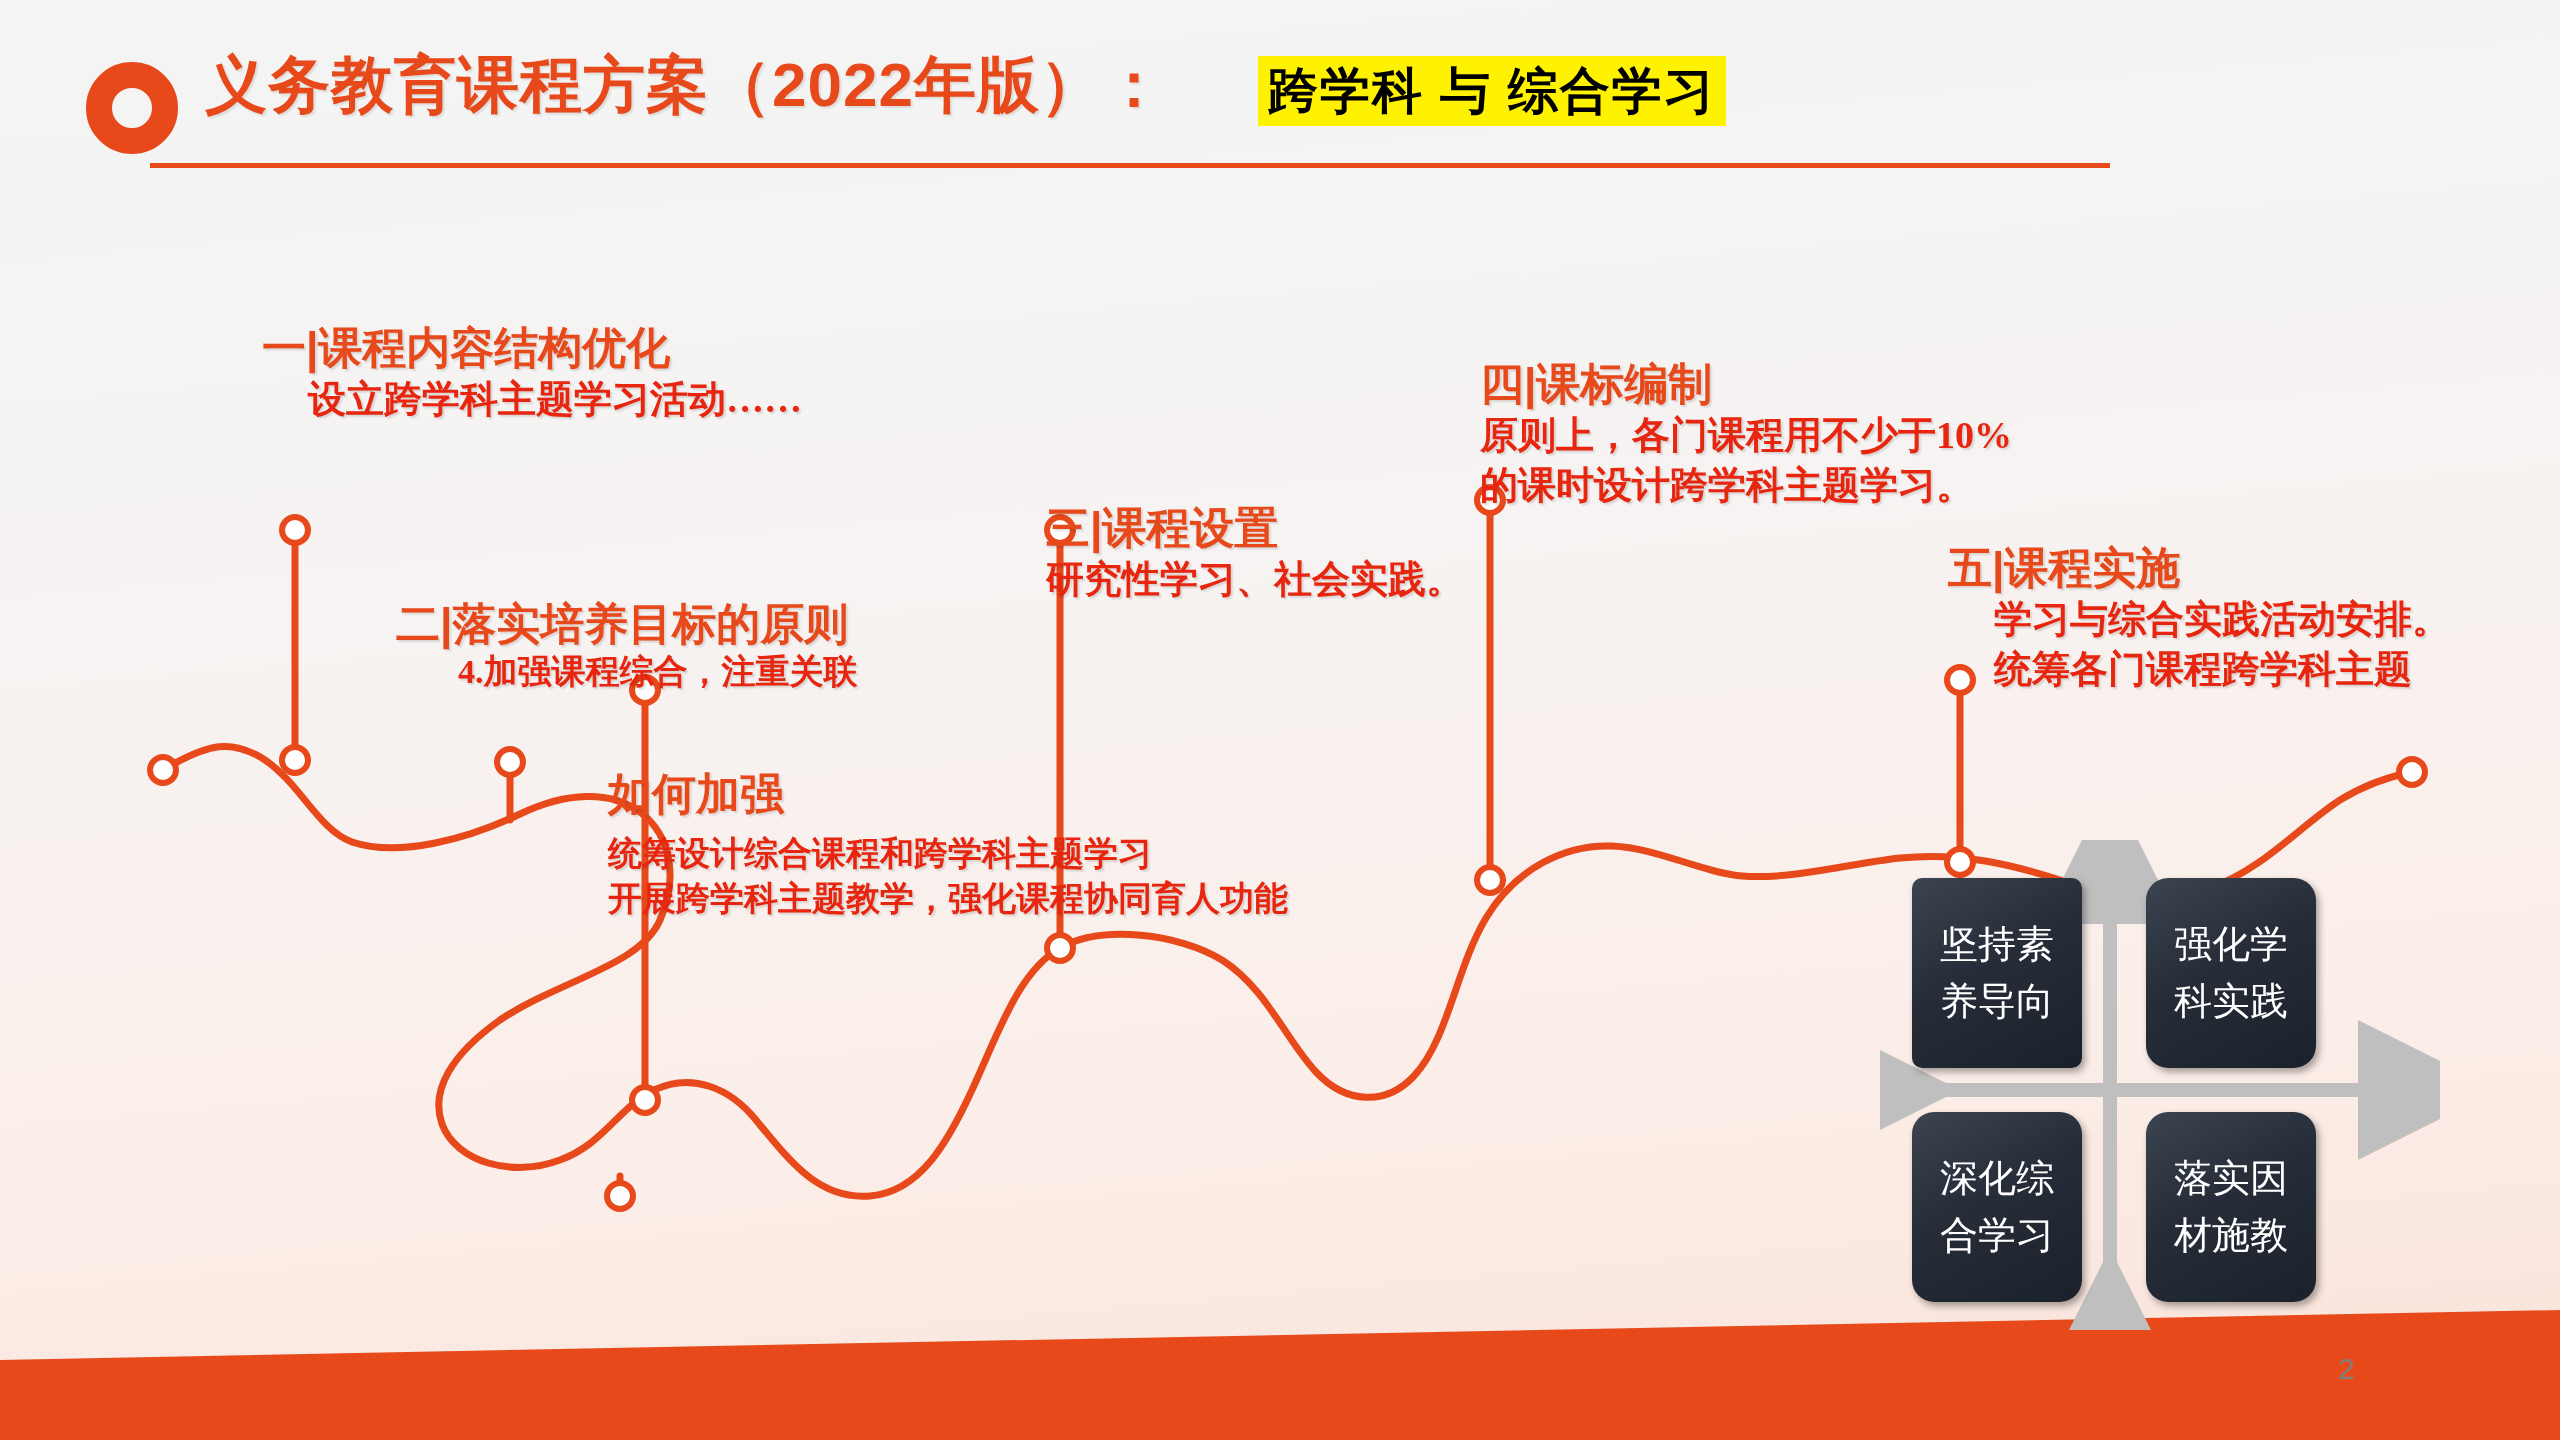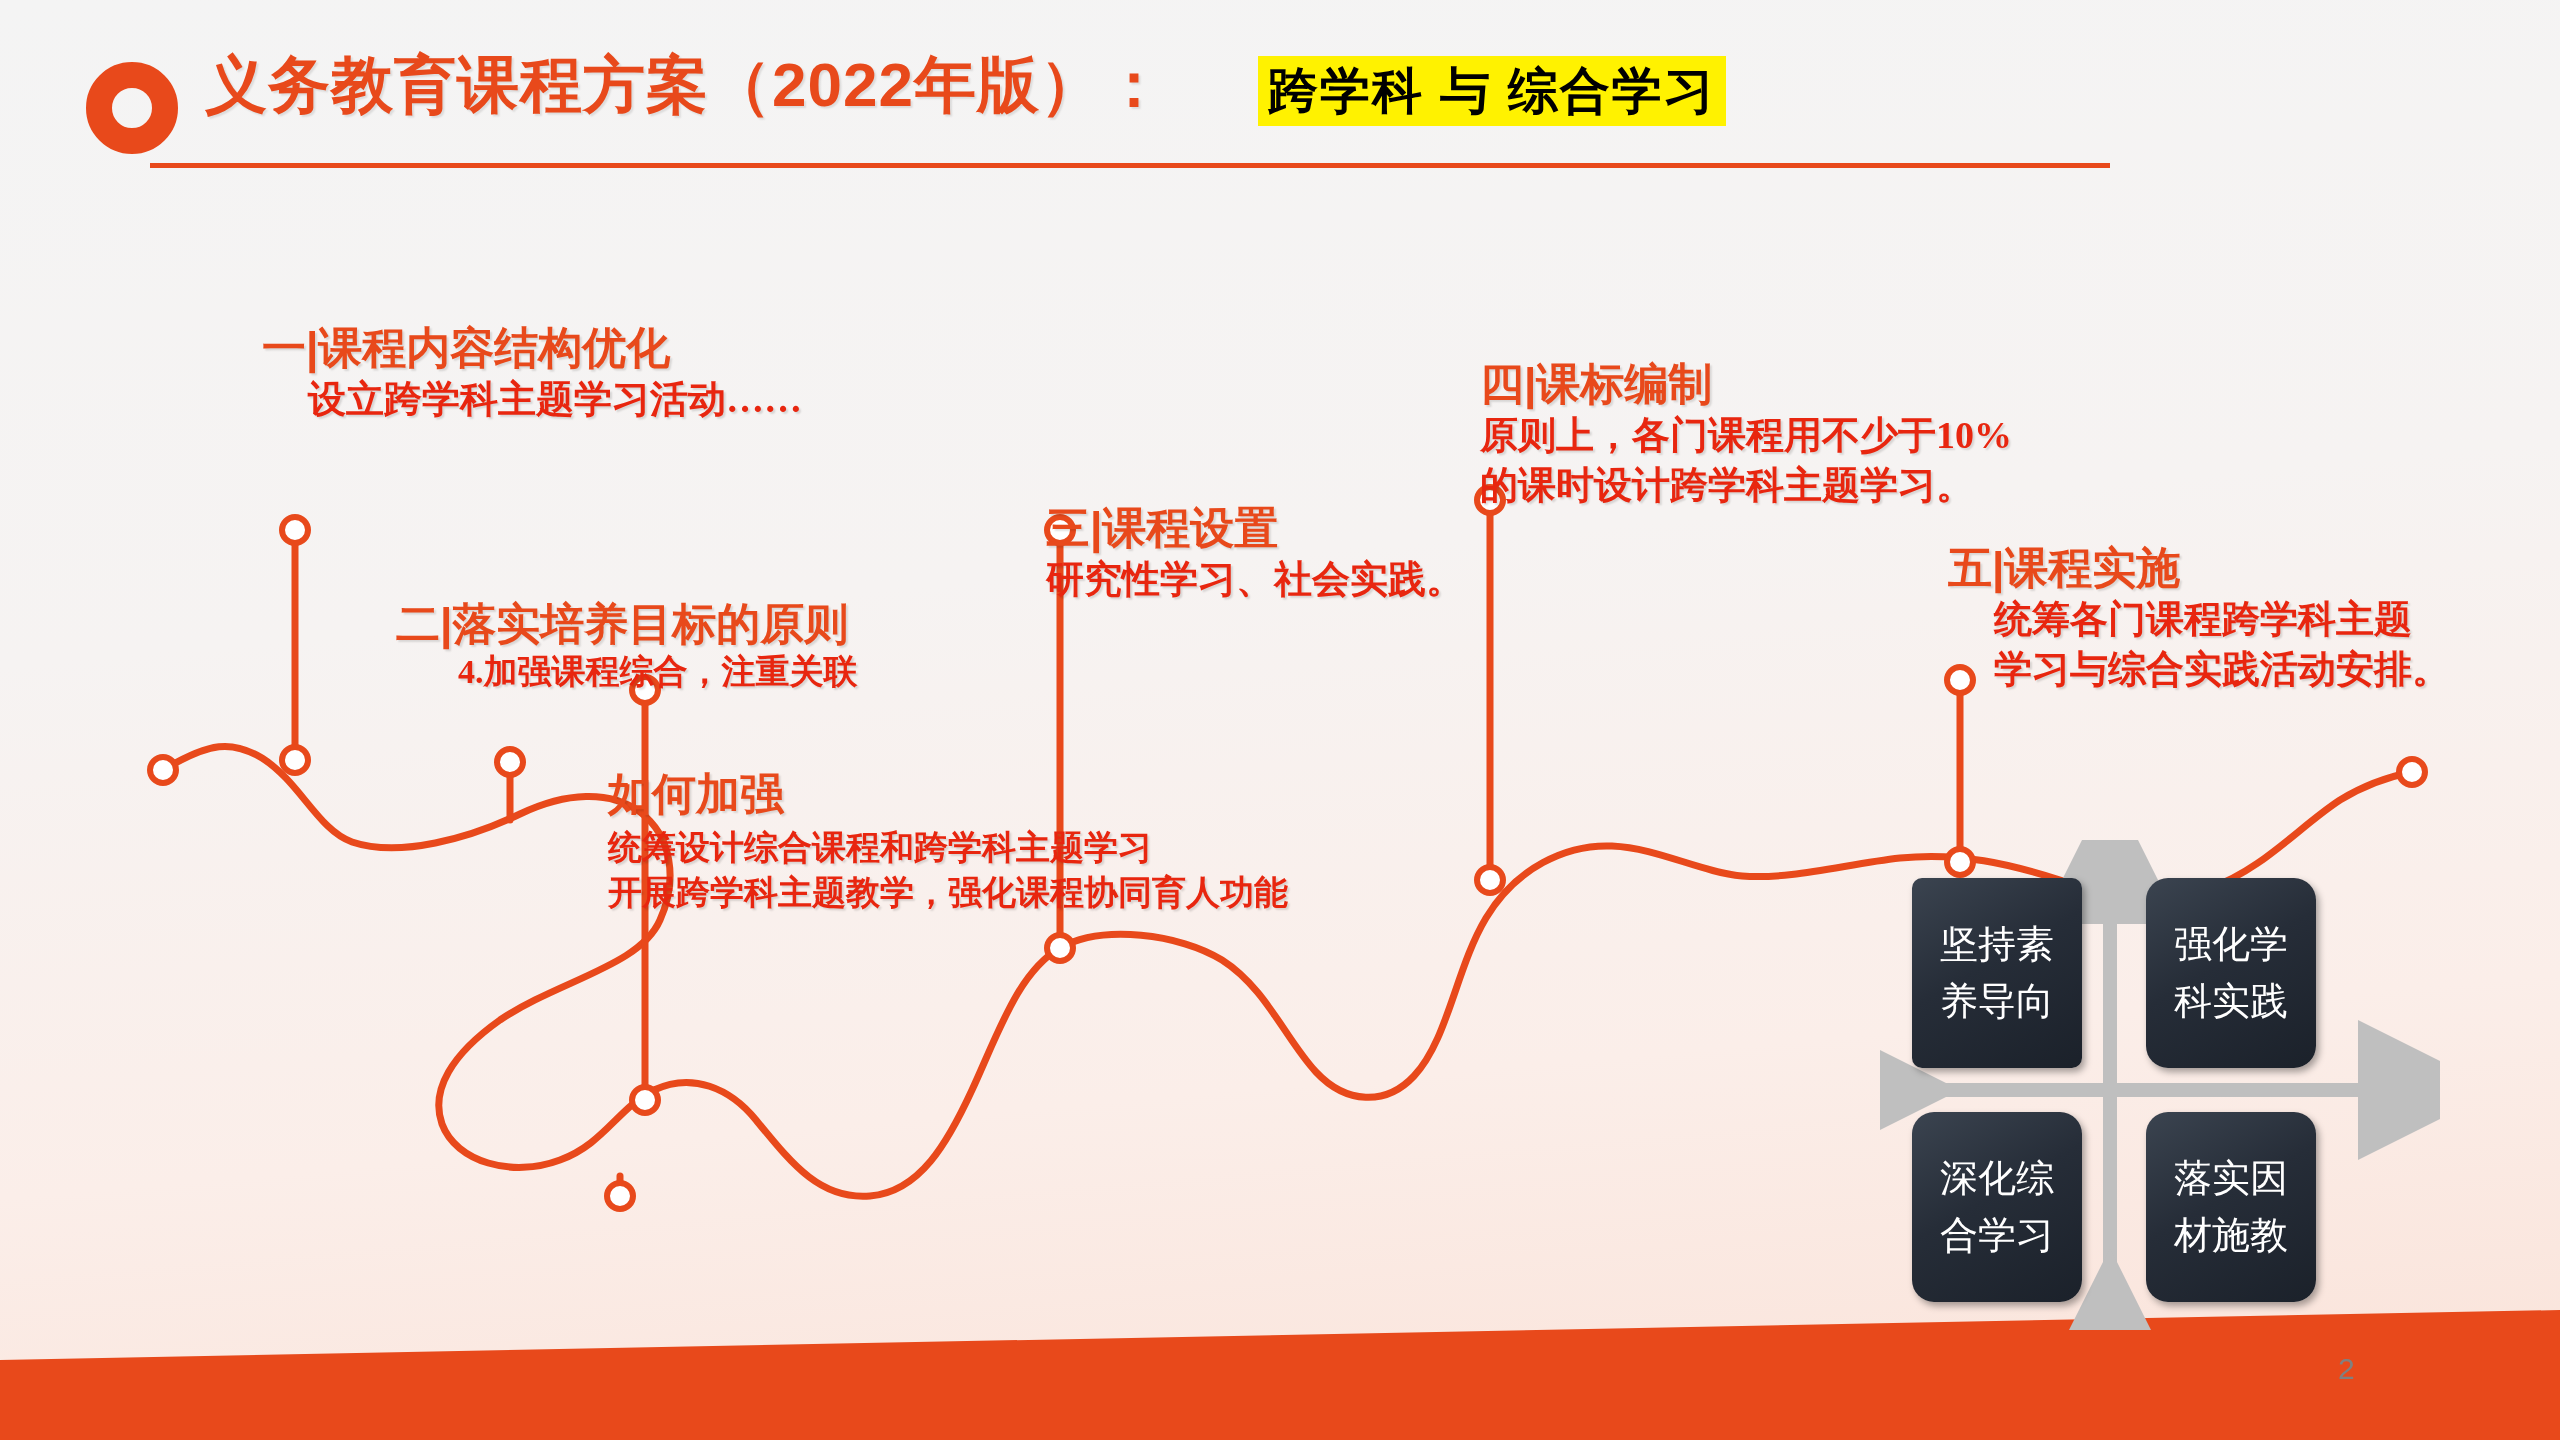--- a/index.html
+++ b/index.html
@@ -183,27 +183,27 @@
       <span class="num">四</span><span>|</span><span>课标编制</span>
     </div>
     <div class="bd">原则上，各门课程用不少于10%</div>
     <div class="bd">的课时设计跨学科主题学习。</div>
   </div>
 
   <div class="blk" style="left:1948px;top:542px;">
     <div class="hd">
       <span class="num">五</span><span>|</span><span>课程实施</span>
     </div>
+    <div class="bd indent1">学习与综合实践活动安排。</div>
     <div class="bd indent1">统筹各门课程跨学科主题</div>
-    <div class="bd indent1">学习与综合实践活动安排。</div>
   </div>
 
   <div class="blk" style="left:608px;top:768px;">
     <div class="hd">如何加强</div>
-    <div class="bd sm" style="margin-top:6px;">统筹设计综合课程和跨学科主题学习</div>
+    <div class="bd sm" style="margin-top:12px;">统筹设计综合课程和跨学科主题学习</div>
     <div class="bd sm">开展跨学科主题教学，强化课程协同育人功能</div>
   </div>
 
 
   <div id="quad">
     <svg width="560" height="490" style="position:absolute;left:0;top:0;">
       <defs>
         <marker id="ah" markerWidth="10" markerHeight="10" refX="5" refY="5" orient="auto">
           <path d="M0,0 L10,5 L0,10 z" fill="#bfbfbf"></path>
         </marker>

